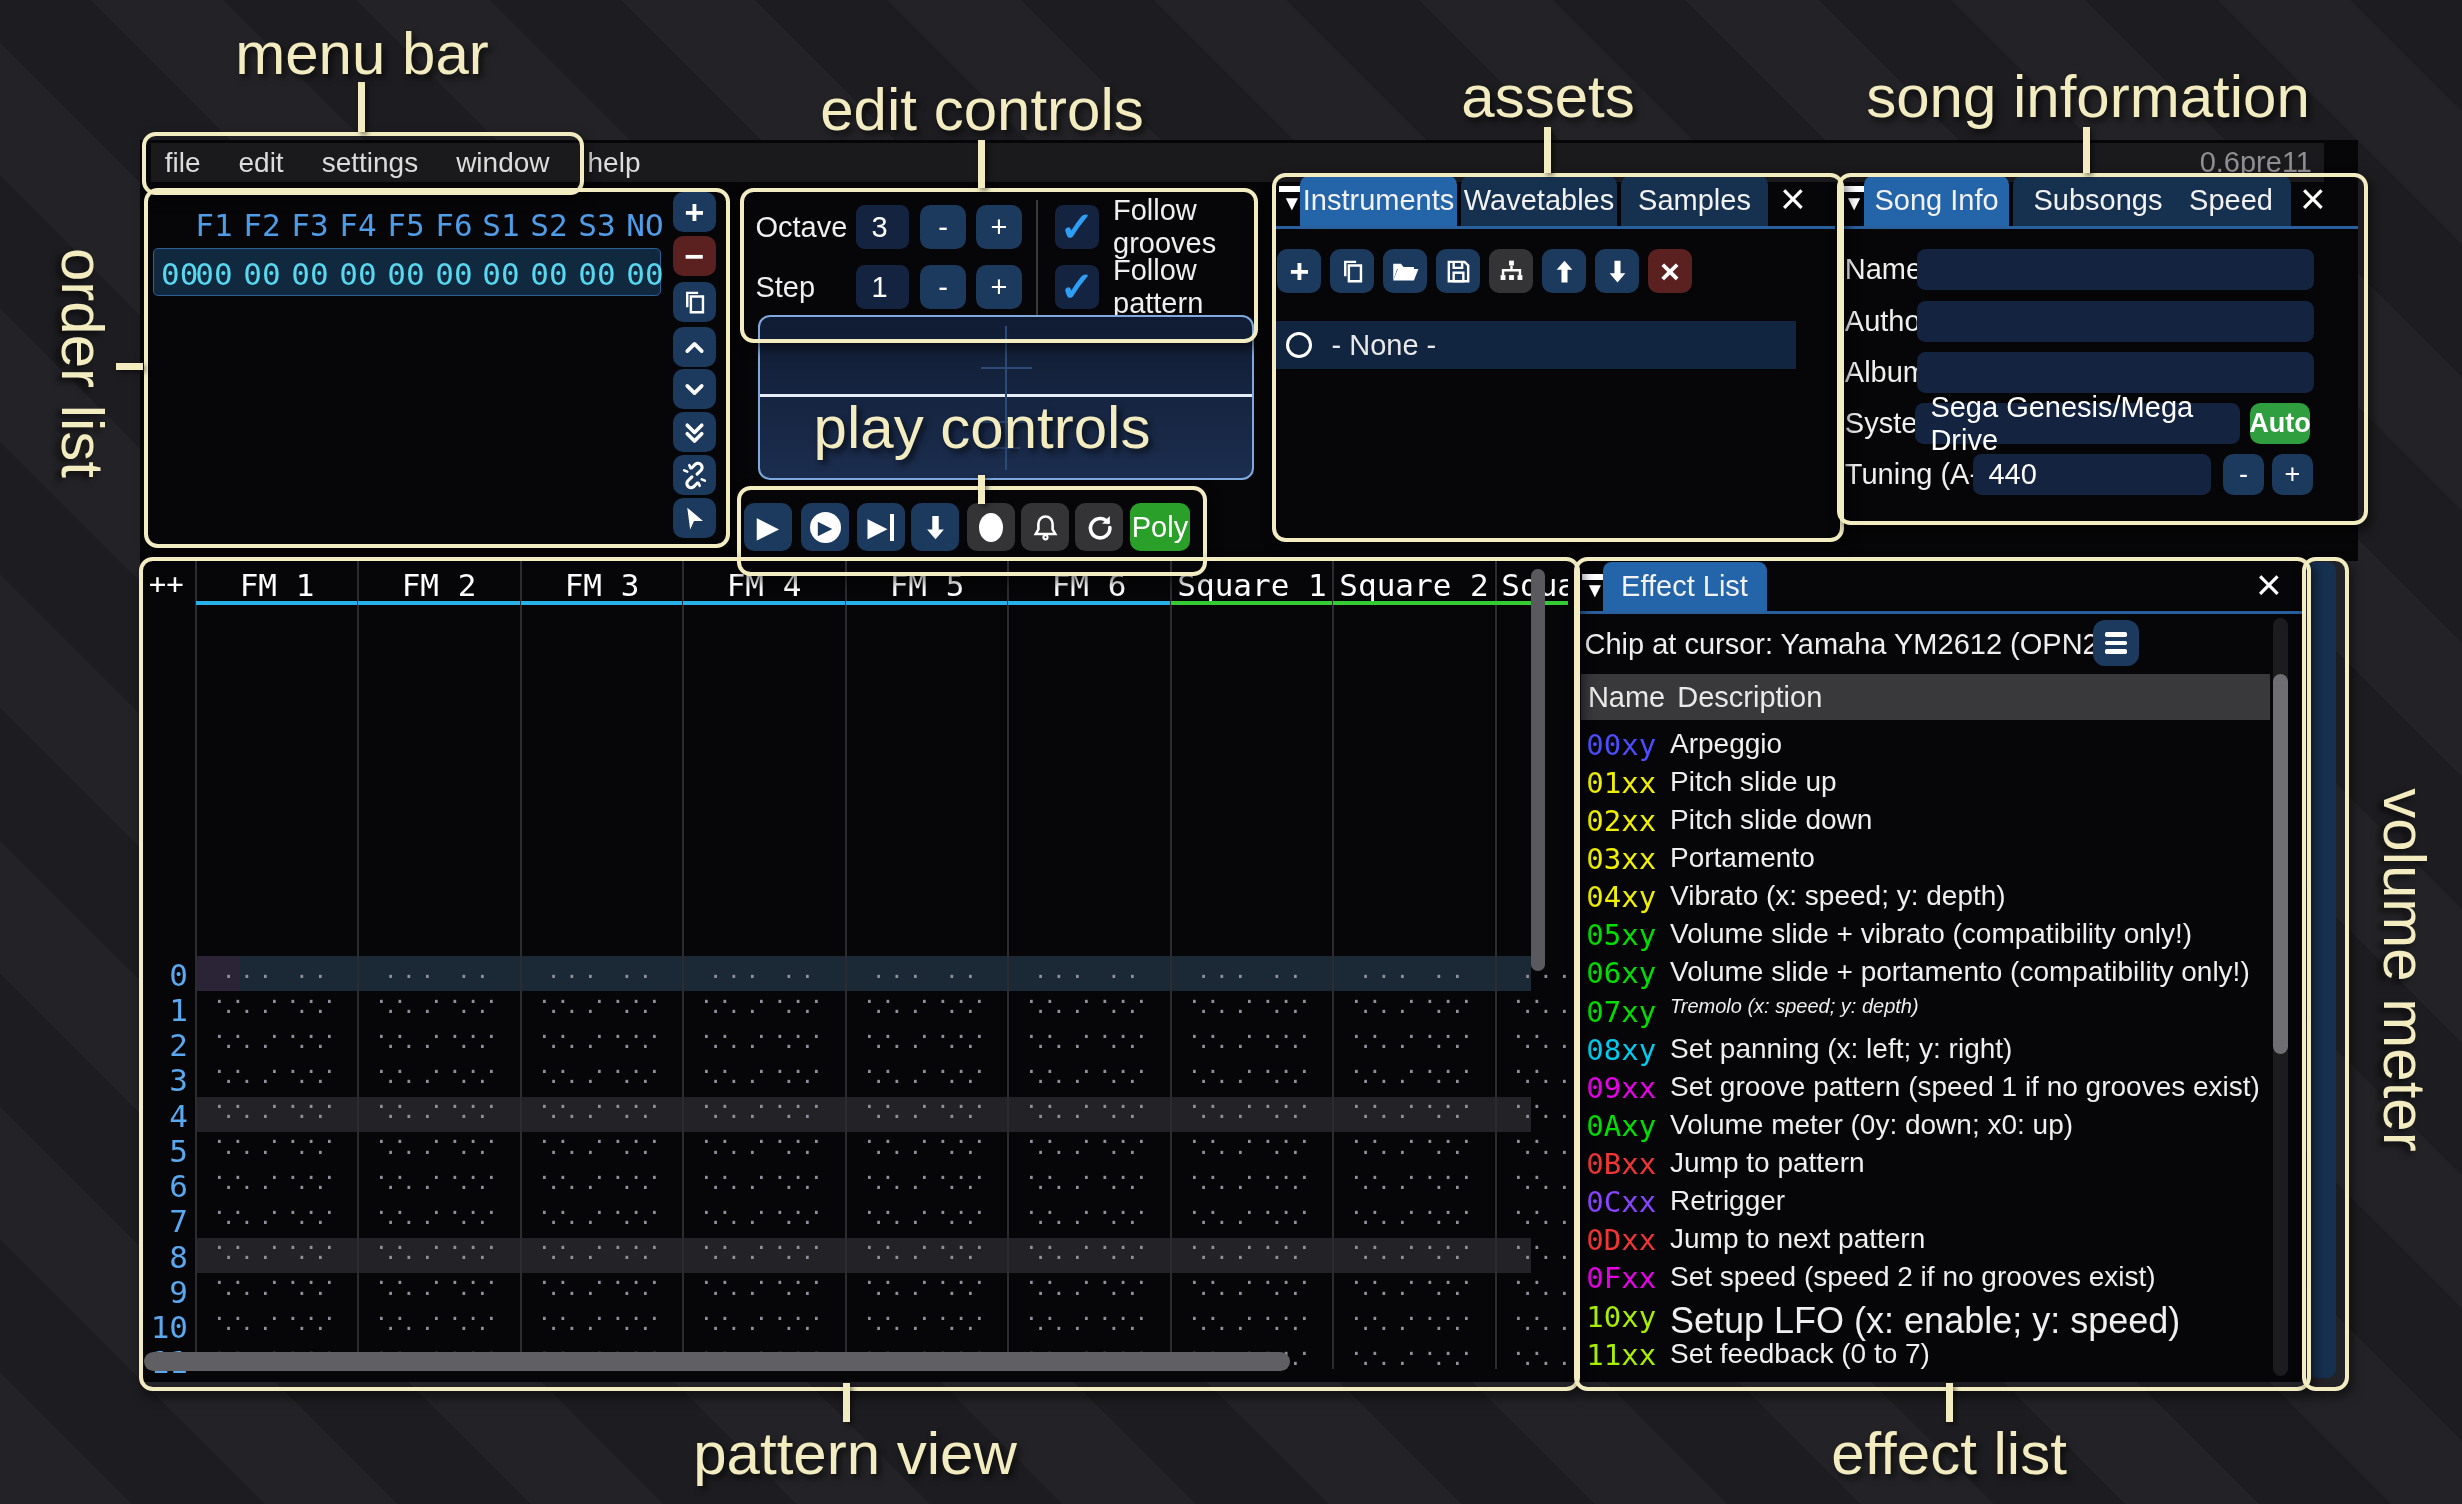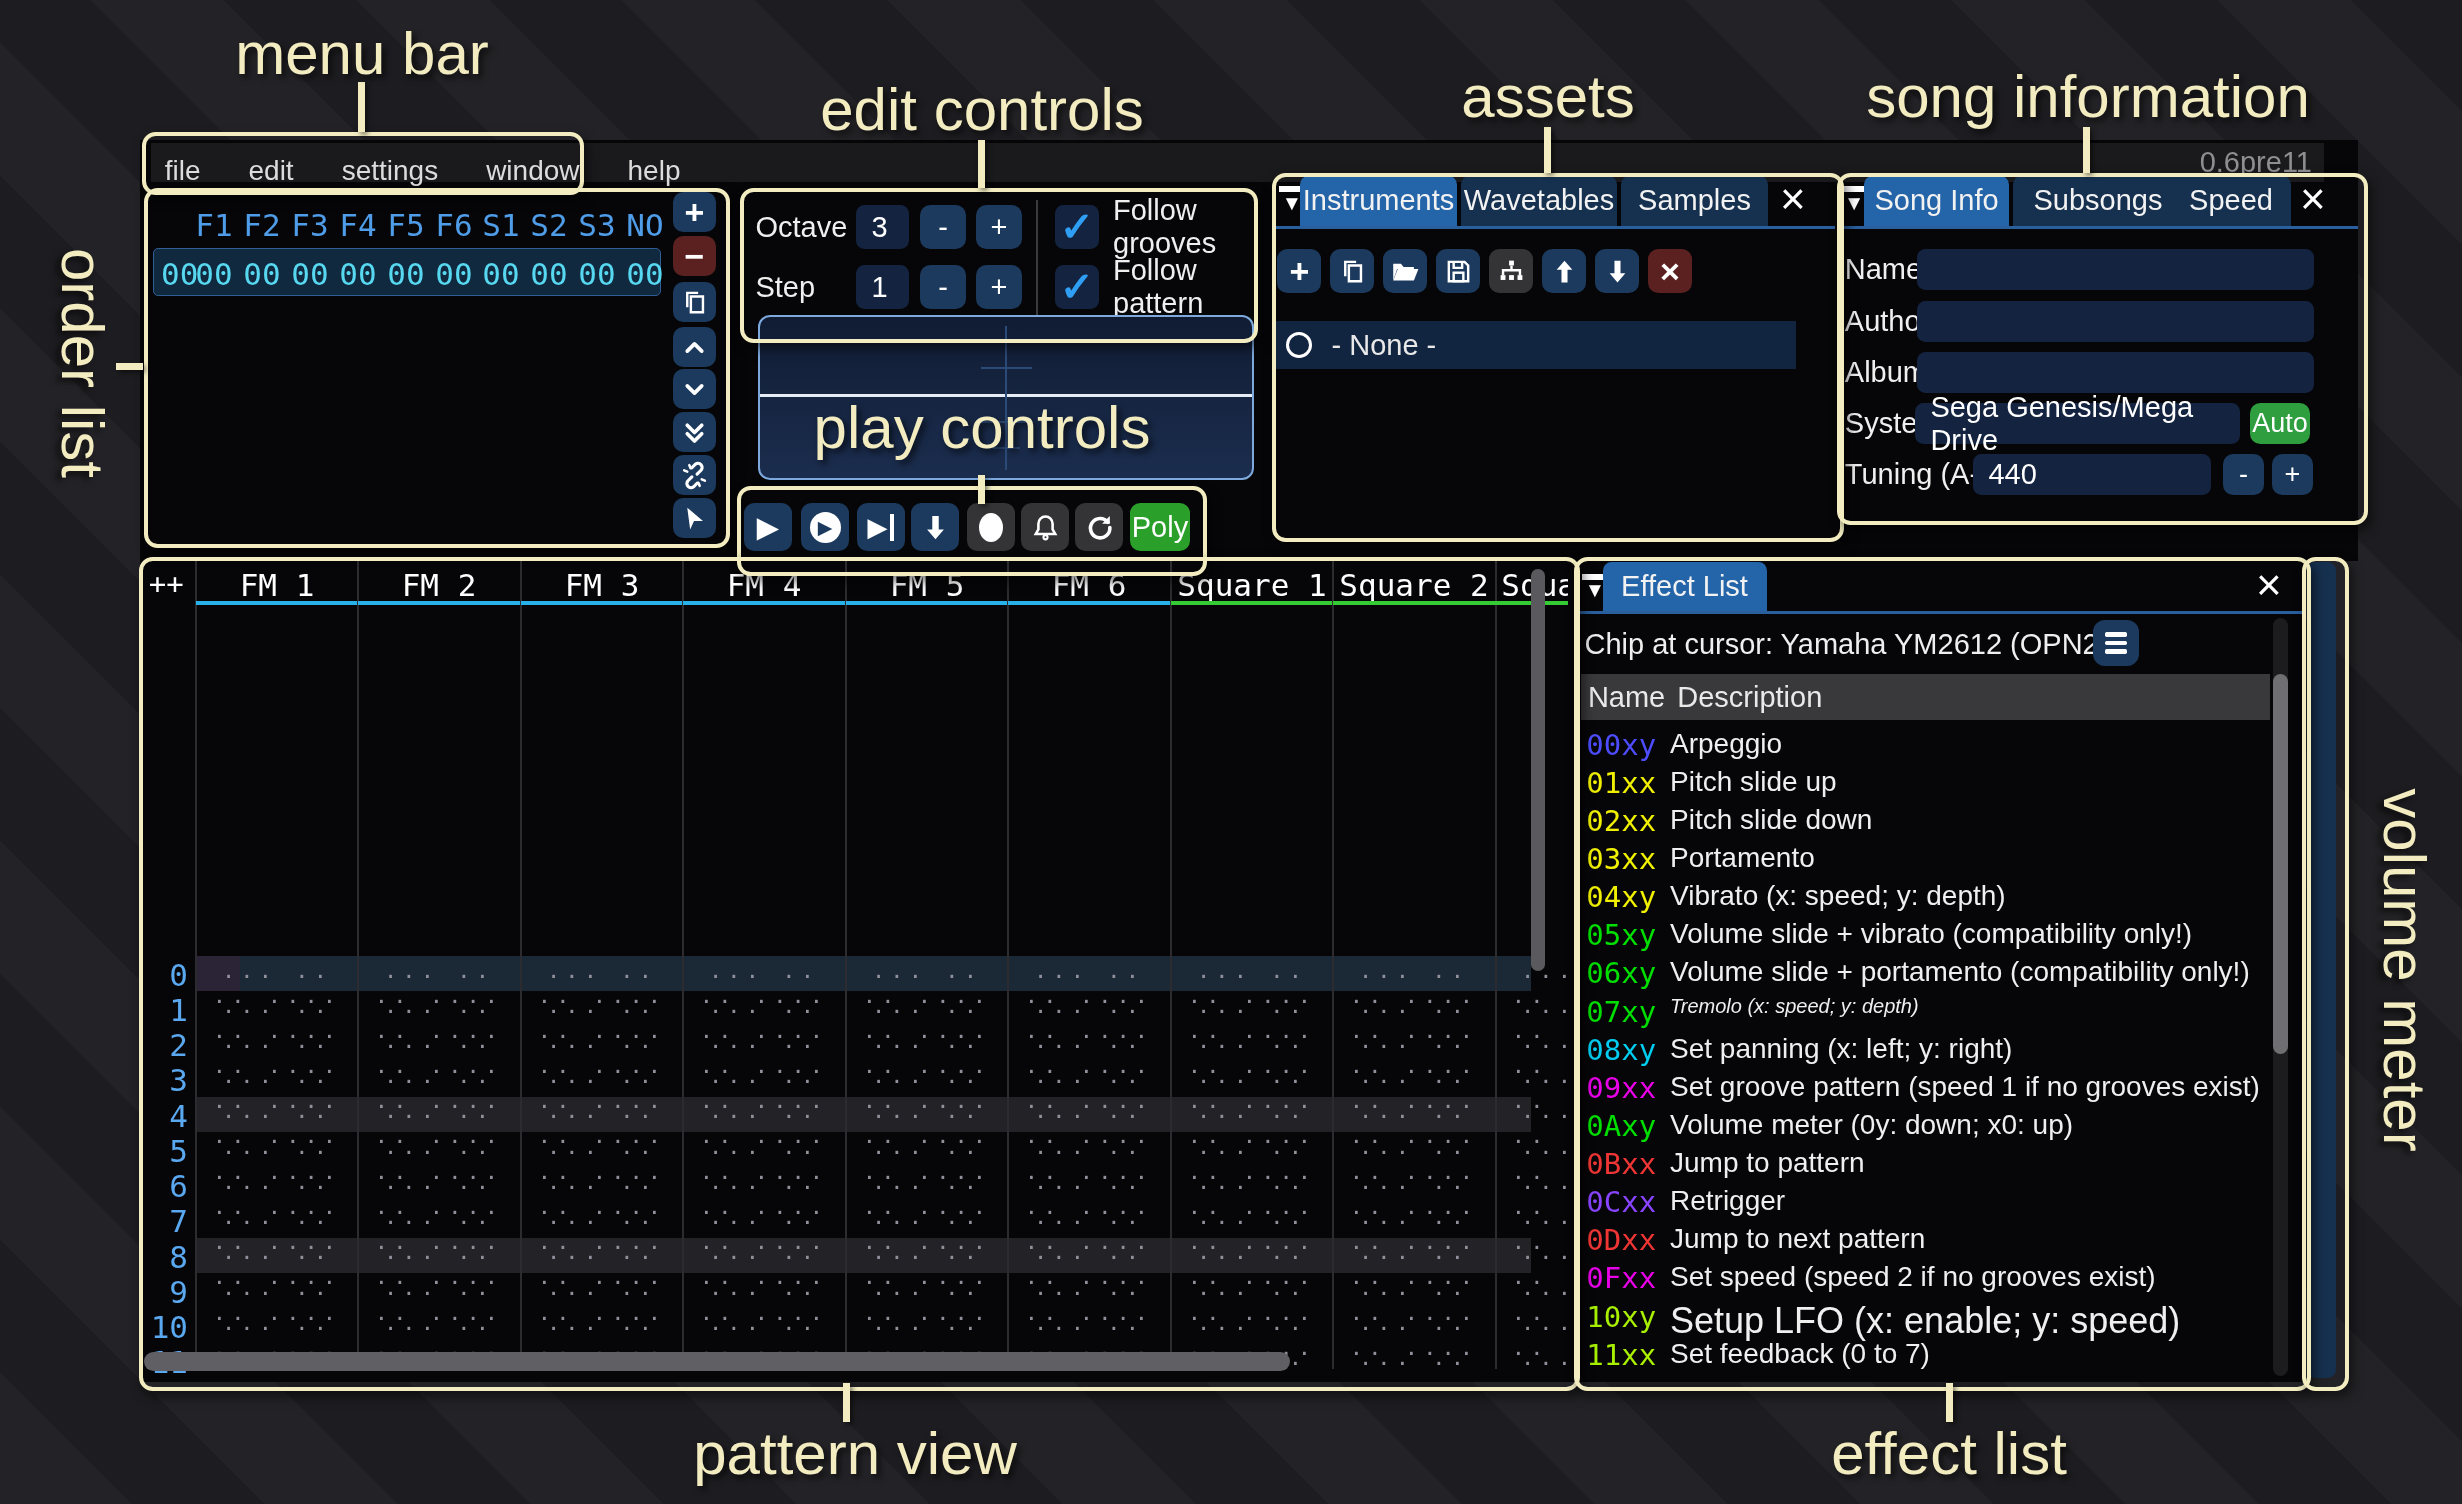--- a/index.html
+++ b/index.html
@@ -36,21 +36,21 @@
 </style>
 </head>
 <body>
 
 <div class="stage">
 
   <div class="base" style="left:140px;top:140px;width:2218px;height:421px;"></div>
   <div class="base" style="left:140px;top:561px;width:2163px;height:821px;"></div>
 
   <div class="abs" style="left:151px;top:143px;width:2173px;height:39px;background:#1a1a1c;">
-    <div id="menu-items" class="abs" style="left:13.7px;top:0;height:39px;display:flex;align-items:center;gap:48px;margin-top:8px;">
+    <div id="menu-items" class="abs" style="left:13.7px;top:0;height:39px;display:flex;align-items:center;gap:38px;">
         <span style="color: rgb(220, 220, 220); font-size: 28px;">file</span>
         <span style="color: rgb(220, 220, 220); font-size: 28px;">edit</span>
         <span style="color: rgb(220, 220, 220); font-size: 28px;">settings</span>
         <span style="color: rgb(220, 220, 220); font-size: 28px;">window</span>
         <span style="color: rgb(220, 220, 220); font-size: 28px;">help</span>
       </div>
     <div class="abs" style="right:12px;top:0;height:39px;display:flex;align-items:center;color:#8f8f93;font-size:29px;">0.6pre11</div>
   </div>
 
   <div class="abs" style="left:144px;top:188px;width:578px;height:352px;">
@@ -280,21 +280,21 @@
     <div class="closex" style="left:462px;top:3.4px;">×</div>
     <div class="abs" style="left:0;top:52px;width:520px;height:2.6px;background:#2a5f9e;"></div>
     <div class="lbl" style="left:6.8px;top:75px;height:41px;">Name</div>
     <div class="input" style="left:79px;top:75px;width:397px;height:41px;"></div>
     <div class="lbl" style="left:6.8px;top:127px;height:41px;">Author</div>
     <div class="input" style="left:79px;top:127px;width:397px;height:41px;"></div>
     <div class="lbl" style="left:6.8px;top:178px;height:41px;">Album</div>
     <div class="input" style="left:79px;top:178px;width:397px;height:41px;"></div>
     <div class="lbl" style="left:6.8px;top:229px;height:41px;">System</div>
     <div class="input" style="left:77px;top:229px;width:325px;height:41px;">Sega Genesis/Mega Drive</div>
-    <div class="btn" style="left:412px;top:229px;width:60px;height:41px;background:#2f9e3f;font-size:27px;">Auto</div>
+    <div class="btn" style="left:412px;top:229px;width:60px;height:41px;background:#2f9e3f;font-size:27px;font-weight:bold;">Auto</div>
     <div class="lbl" style="left:6.8px;top:280px;height:41px;">Tuning (A-4)</div>
     <div class="input" style="left:135px;top:280px;width:238px;height:41px;">440</div>
     <div class="btn" style="left:385px;top:280px;width:41px;height:41px;font-size:27px;">-</div>
     <div class="btn" style="left:434px;top:280px;width:41px;height:41px;font-size:27px;">+</div>
   </div>
 
   <div class="abs" style="left:142px;top:560px;width:1426px;height:819px;overflow:hidden;">
     <div id="pattern-content" class="abs" style="left:0;top:0;width:100%;height:100%;">
         <div style="position: absolute; left: 54px; top: 396px; width: 1335px; height: 35px; background: rgb(27, 40, 54);"></div>
         <div style="position: absolute; left: 54px; top: 396px; width: 44px; height: 35px; background: rgb(43, 36, 55);"></div>

